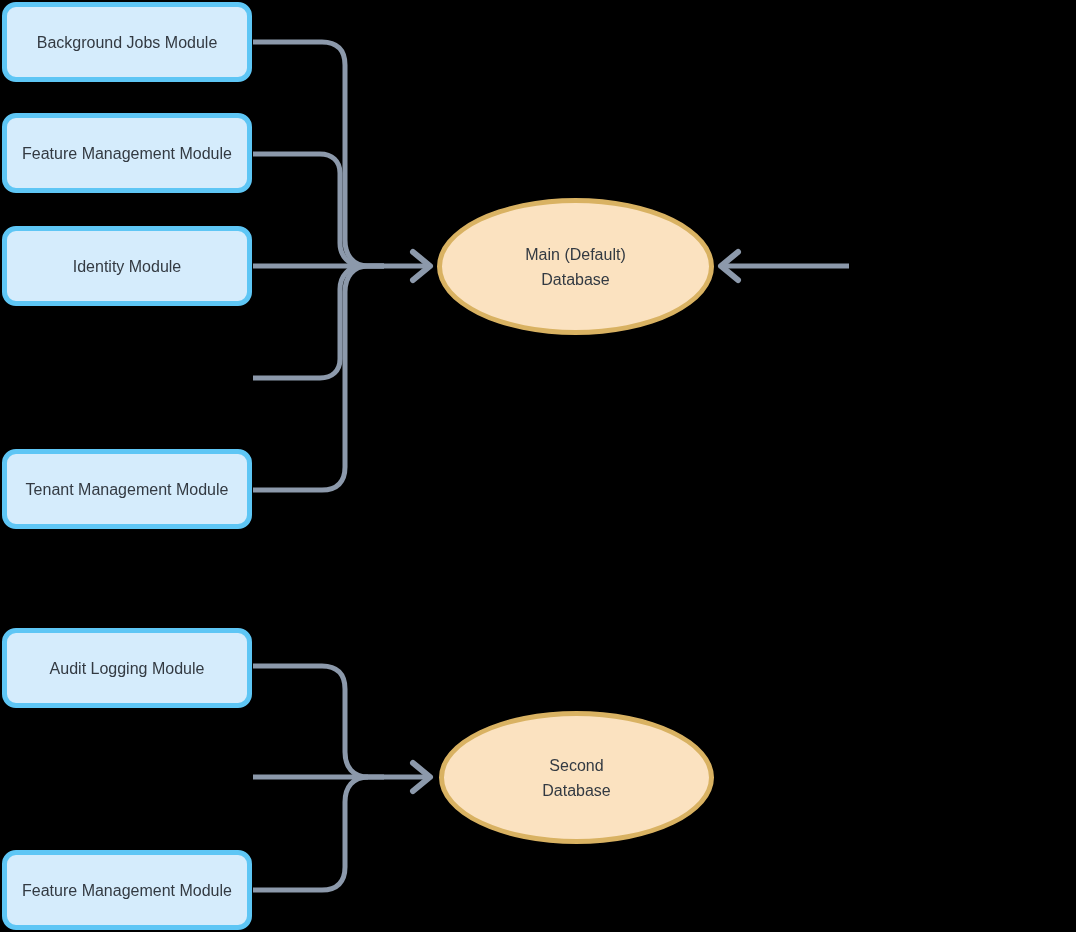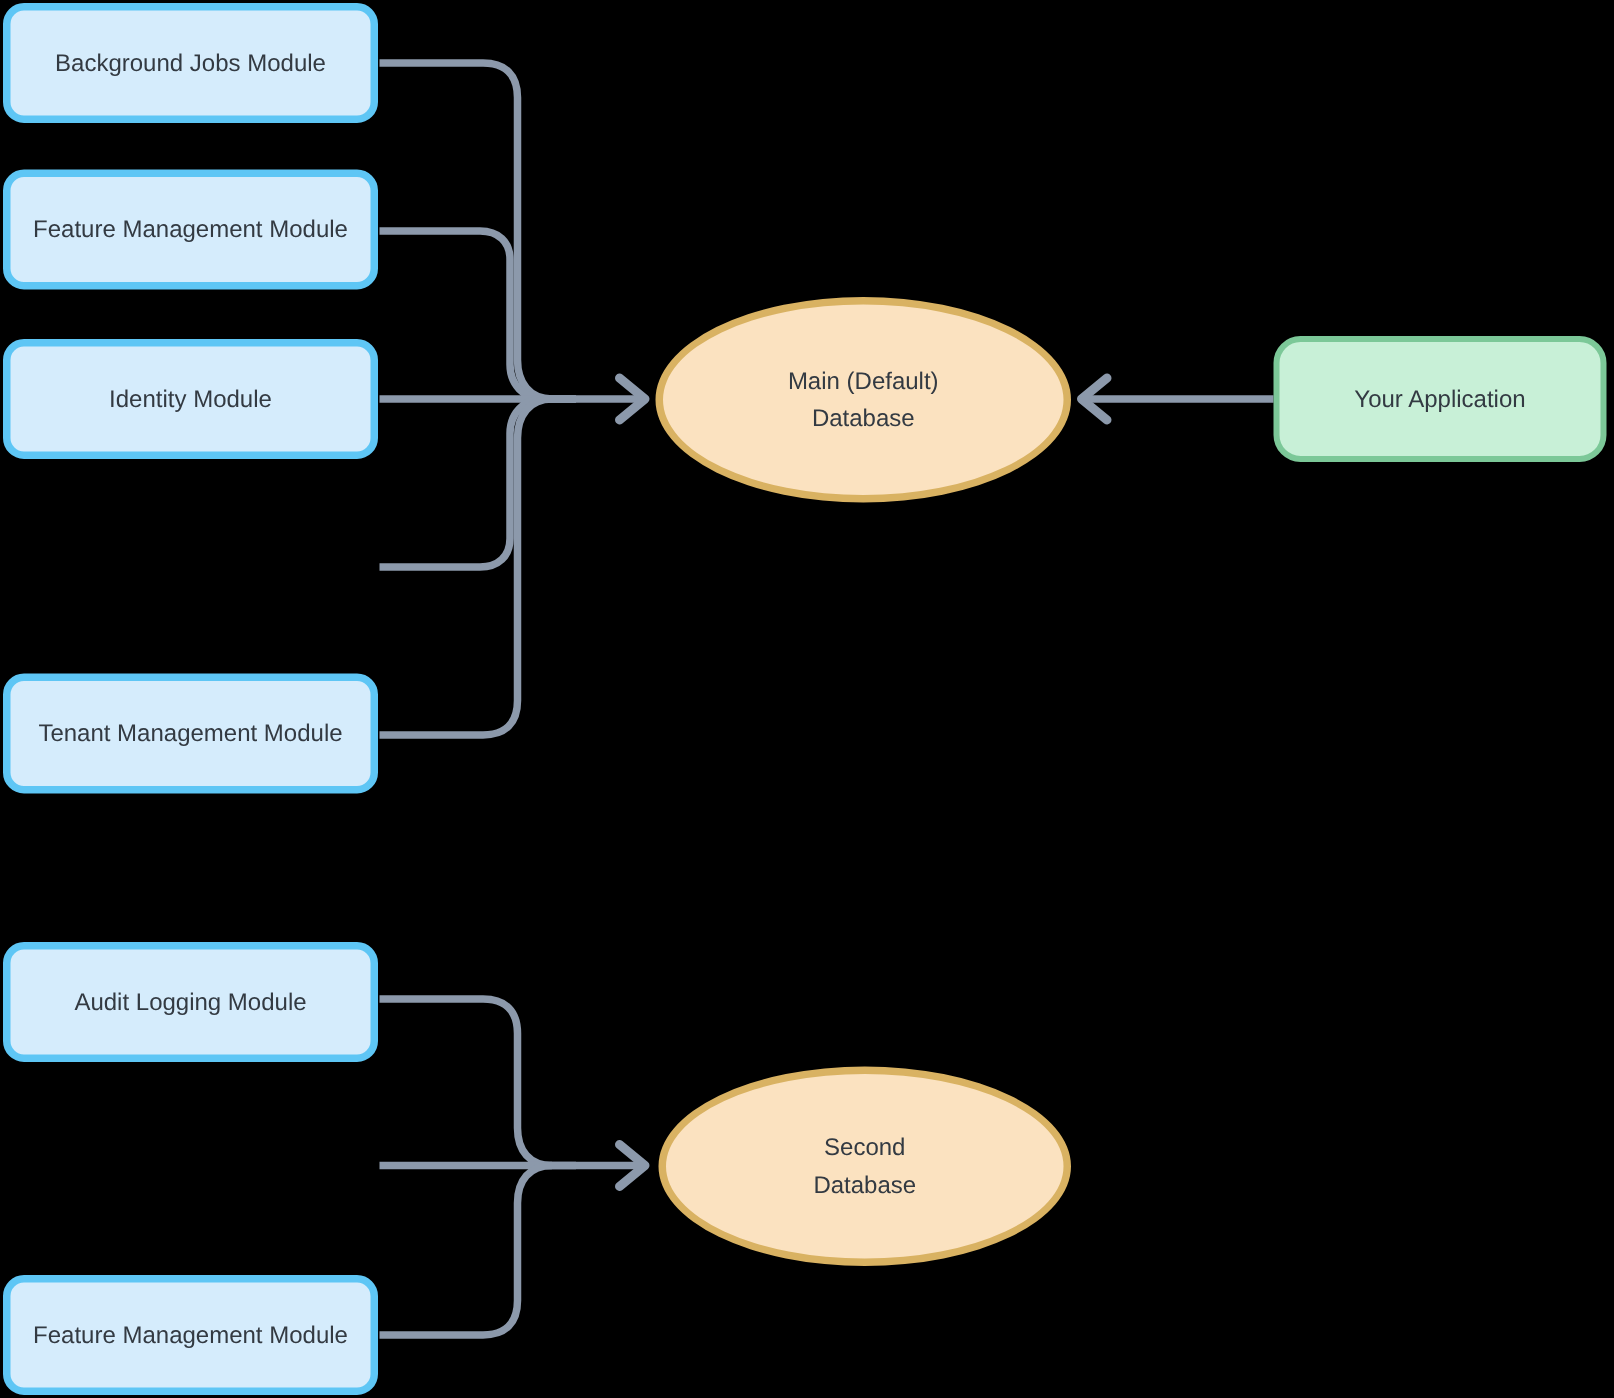--- a/index.html
+++ b/index.html
@@ -118,23 +118,20 @@
   </div>
   <div class="node module m5">
     <span>Tenant Management Module</span>
   </div>
 
   <div class="node db db-main">
     <span>Main (Default)</span>
     <span>Database</span>
   </div>
 
-  <div class="node app">
-    <span>Your Application</span>
-  </div>
 
   <div class="node module m6">
     <span>Audit Logging Module</span>
   </div>
   <div class="node module m8">
     <span>Feature Management Module</span>
   </div>
 
   <div class="node db db-second">
     <span>Second</span>

